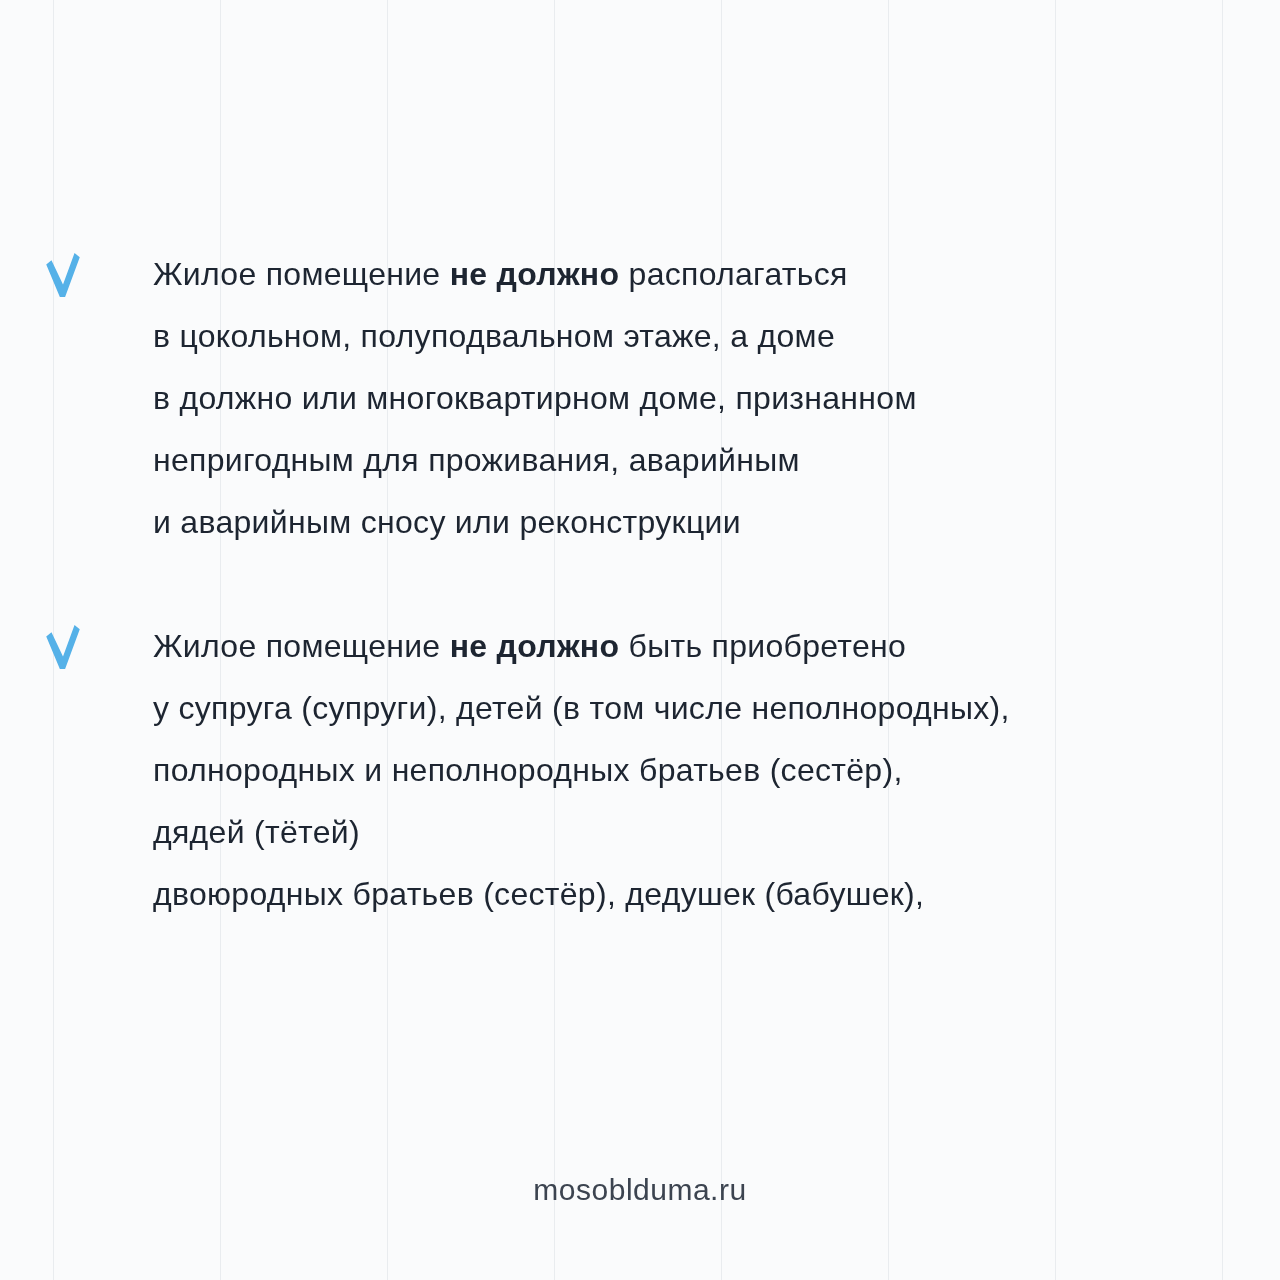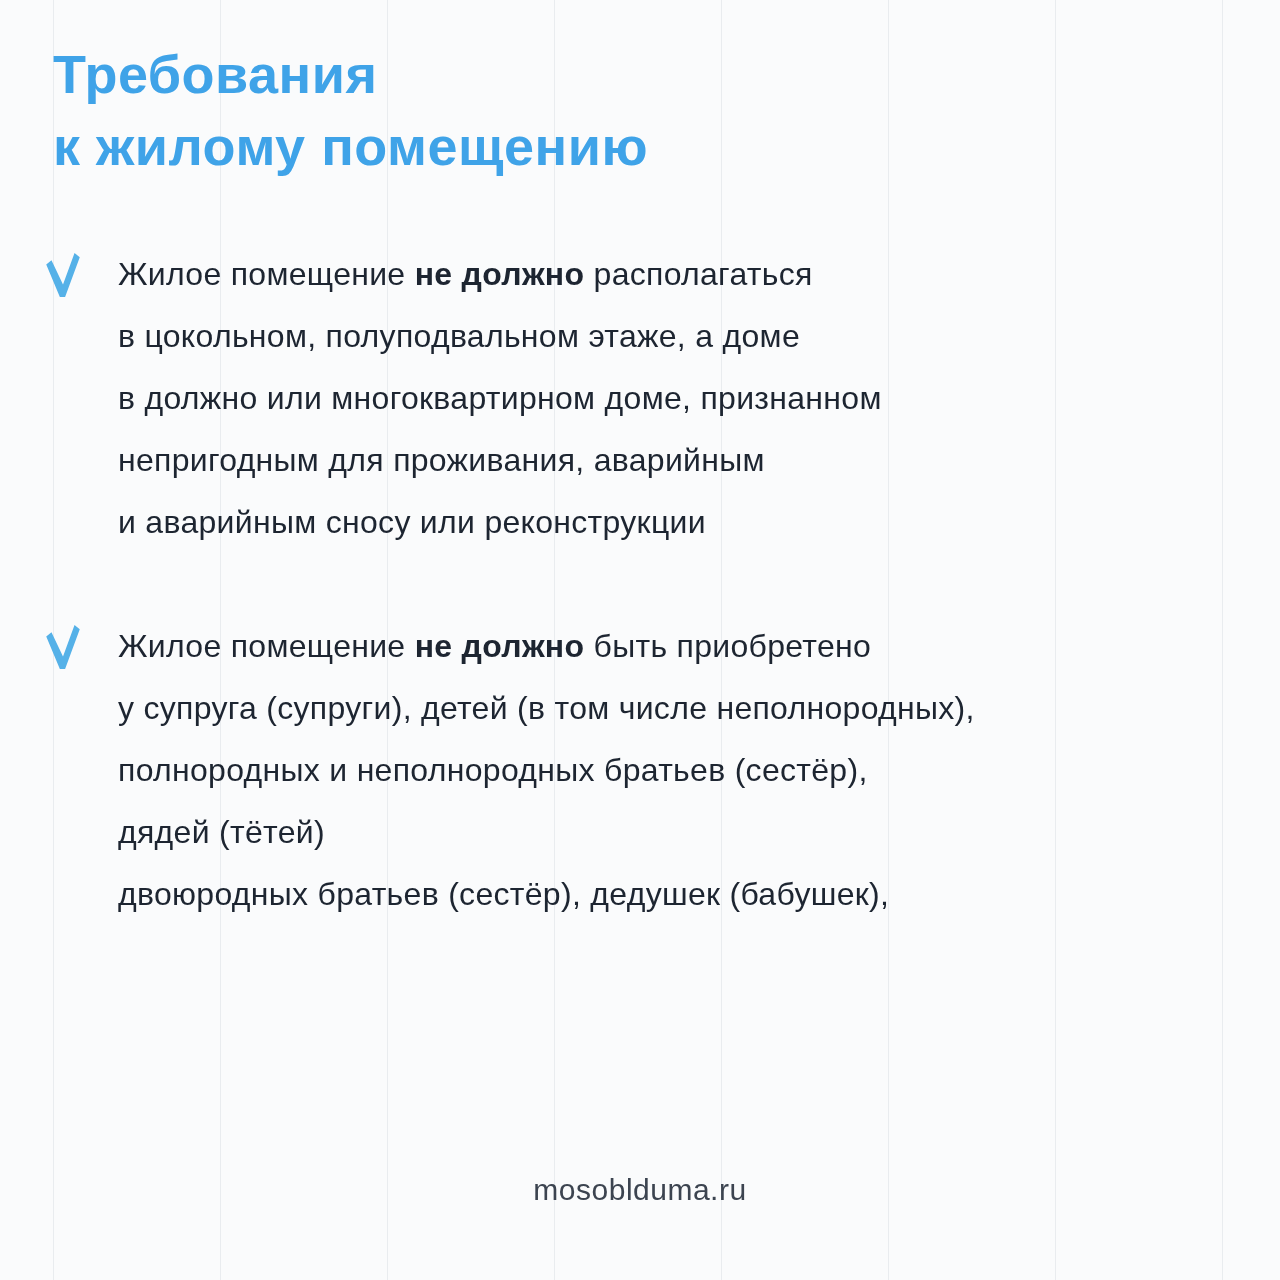--- a/index.html
+++ b/index.html
@@ -58,43 +58,39 @@
     display:block;
   }
   .check svg{display:block;}
   .bullet-text{
     font-size:32px;
     line-height:62px;
     letter-spacing:0.3px;
     color:var(--text);
     font-weight:400;
   }
-  .text-line{white-space:nowrap;}
+  .text-line{white-space:nowrap;margin-left:35px;}
   .text-line strong{font-weight:700;}
   .page-footer{
     position:absolute;
     left:0;right:0;
     top:1174px;
     text-align:center;
     font-size:30px;
     line-height:32px;
     letter-spacing:0.5px;
     color:var(--footer);
   }
 </style>
 </head>
 <body>
 
 <div class="page">
   <div class="gridlines"></div>
 
-  <h1 class="title">
-    <span class="title-line">Требования</span>
-    <span class="title-line">к жилому помещению</span>
-  </h1>
 
   <div class="bullet bullet--1">
     <span class="check">
       <svg width="34" height="44" viewBox="0 0 32 42" xmlns="http://www.w3.org/2000/svg">
         <polygon points="0,11 5,7 16,30 27,0 32,4 18,42 13,42" fill="#55b1e8"></polygon>
       </svg>
     </span>
     <div class="bullet-text">
       <div class="text-line"><span>Жилое помещение </span><strong>не должно</strong><span> располагаться</span></div>
       <div class="text-line"><span>в цокольном, полуподвальном этаже, а доме</span></div>

